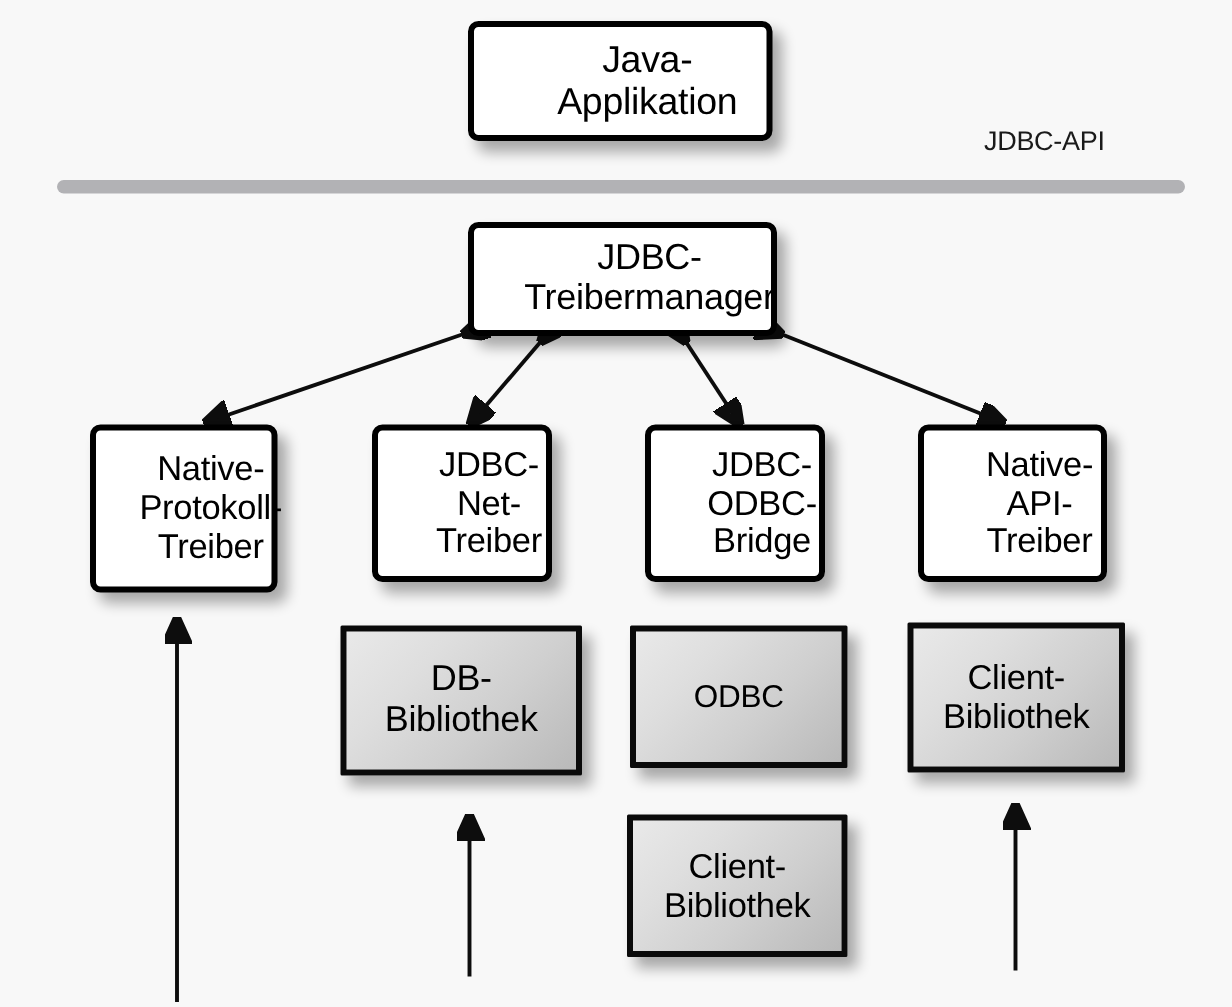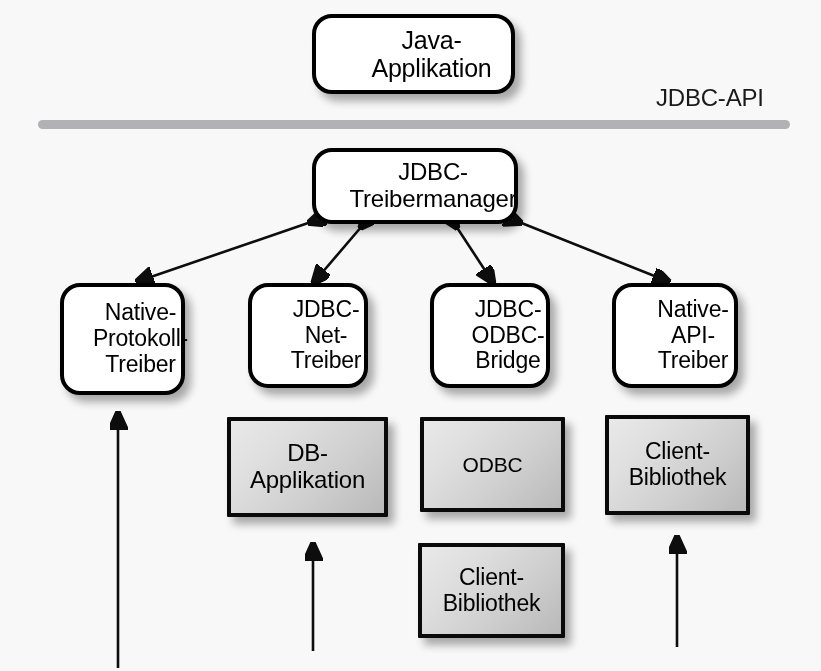--- a/index.html
+++ b/index.html
@@ -24,21 +24,21 @@
     text-align: center;
     color: #000;
     line-height: 1.12;
     white-space: pre-line;
     letter-spacing: -0.2px;
   }
   
   .node.rounded {
     background: #ffffff;
     border: 4px solid #000000;
-    border-radius: 20px;
+    border-radius: 7px;
     box-shadow: 6px 7px 9px rgba(0,0,0,0.33);
     padding-left: 36px;
   }
   
   .node.gradient {
     border: 4px solid #0a0a0a;
     border-radius: 1px;
     background: linear-gradient(135deg, #e9e9e9 0%, #dedede 30%, #cfcfcf 62%, #b9b9b9 100%);
     box-shadow: 6px 7px 9px rgba(0,0,0,0.33);
   }
@@ -89,21 +89,21 @@
 
     <line x1="519" y1="222" x2="667" y2="281" marker-start="url(#arrowhead)" marker-end="url(#arrowhead)"></line>
 
     <line x1="118" y1="668" x2="118" y2="415" marker-end="url(#arrowhead)"></line>
 
     <line x1="313" y1="651" x2="313" y2="546" marker-end="url(#arrowhead)"></line>
 
     <line x1="677" y1="647" x2="677" y2="539" marker-end="url(#arrowhead)"></line>
   </svg>
 
-  <div class="api-label" style="left:656px; top:84px; font-size:24px;">JDBC-API</div>
+  <div class="api-label" style="left:656px; top:84px; font-size:18px;">JDBC-API</div>
   <div class="api-bar" style="left:38px; top:120px; width:752px; height:9px;"></div>
 
   <div class="node rounded" style="left:312px; top:14px; width:203px; height:80px; font-size:25px;">Java-
 Applikation</div>
 
   <div class="node rounded" style="left:312px; top:148px; width:206px; height:76px; font-size:24px;">JDBC-
 Treibermanager</div>
 
   <div class="node rounded" style="left:60px; top:283px; width:125px; height:112px; font-size:23px;">Native-
 Protokoll-
@@ -115,21 +115,21 @@
 
   <div class="node rounded" style="left:430px; top:283px; width:120px; height:105px; font-size:23px;">JDBC-
 ODBC-
 Bridge</div>
 
   <div class="node rounded" style="left:612px; top:283px; width:126px; height:105px; font-size:23px;">Native-
 API-
 Treiber</div>
 
   <div class="node gradient" style="left:227px; top:417px; width:161px; height:100px; font-size:24px;">DB-
-Applikation</div>
+Bibliothek</div>
 
   <div class="node gradient" style="left:420px; top:417px; width:145px; height:95px; font-size:21px;">ODBC</div>
 
   <div class="node gradient" style="left:605px; top:415px; width:145px; height:100px; font-size:23px;">Client-
 Bibliothek</div>
 
   <div class="node gradient" style="left:418px; top:543px; width:147px; height:95px; font-size:23px;">Client-
 Bibliothek</div>
 
 </div>

